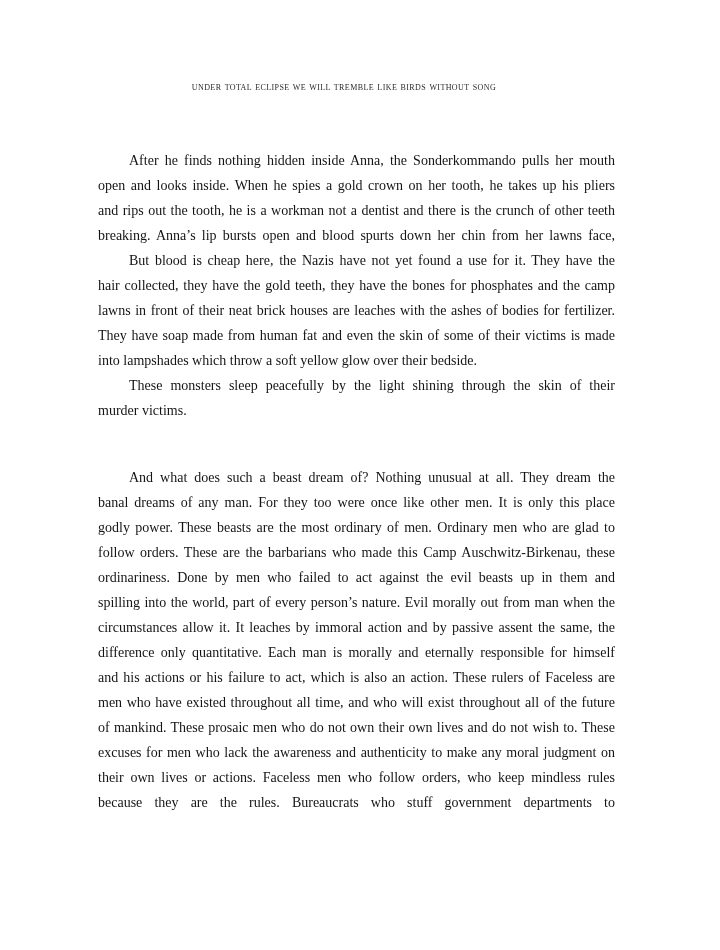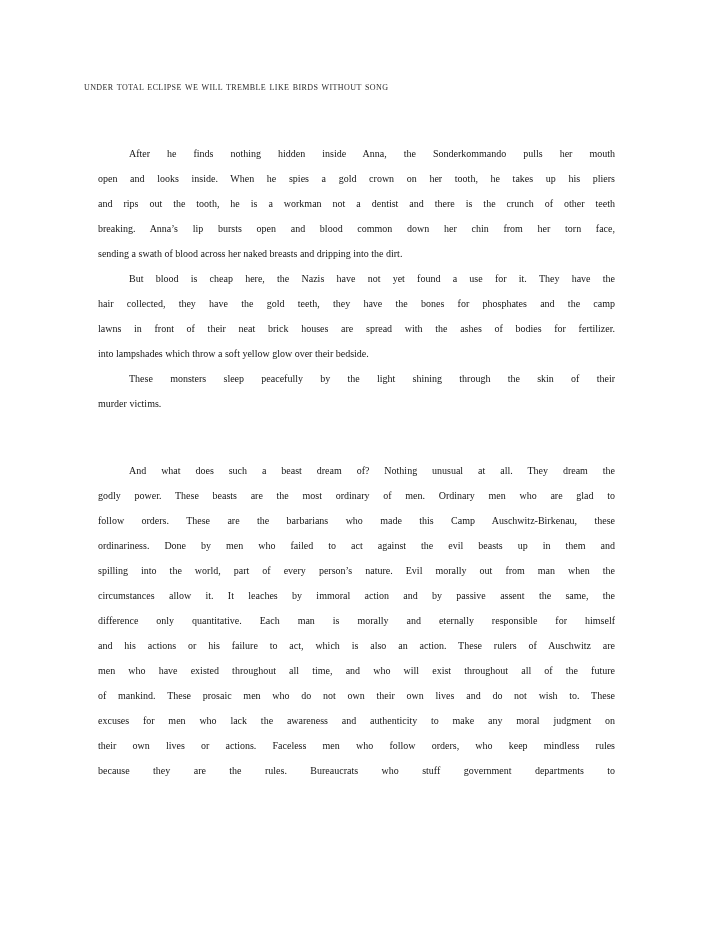--- a/index.html
+++ b/index.html
@@ -12,37 +12,37 @@
     width: 720px;
     height: 950px;
     background: #ffffff;
     overflow: hidden;
     font-family: "Liberation Serif", "DejaVu Serif", serif;
     color: #141414;
   }
   .running-header {
     position: absolute;
     top: 83px;
-    left: 84px;
+    left: 115px;
     width: 516px;
     padding-right: 58px;
     box-sizing: border-box;
-    text-align: left;
+    text-align: center;
     font-size: 8px;
     letter-spacing: 0.4px;
     word-spacing: 1px;
     color: #2a2a2a;
     white-space: nowrap;
   }
   .body-text {
     position: absolute;
-    top: 141px;
+    top: 148px;
     left: 98px;
     width: 517px;
-    font-size: 10px;
+    font-size: 14px;
     line-height: 25px;
   }
   .paragraph {
     margin: 0;
   }
   .paragraph.scene-break {
     margin-top: 42px;
   }
   .line {
     height: 25px;
@@ -60,42 +60,43 @@
 </head>
 <body>
 
 <div class="page">
   <div class="running-header">UNDER TOTAL ECLIPSE WE WILL TREMBLE LIKE BIRDS WITHOUT SONG</div>
   <div class="body-text" id="body-text">
       <div class="paragraph">
         <div class="line first">After he finds nothing hidden inside Anna, the Sonderkommando pulls her mouth</div>
         <div class="line">open and looks inside. When he spies a gold crown on her tooth, he takes up his pliers</div>
         <div class="line">and rips out the tooth, he is a workman not a dentist and there is the crunch of other teeth</div>
-        <div class="line">breaking. Anna’s lip bursts open and blood common down her chin from her torn face,</div>
-        <div class="line end">sending a swath of blood across her naked breasts and dripping into the dirt.</div>
+        <div class="line">breaking. Anna’s lip bursts open and blood spurts down her chin from her lawns face,</div>
       </div>
       <div class="paragraph">
         <div class="line first">But blood is cheap here, the Nazis have not yet found a use for it. They have the</div>
         <div class="line">hair collected, they have the gold teeth, they have the bones for phosphates and the camp</div>
-        <div class="line">lawns in front of their neat brick houses are spread with the ashes of bodies for fertilizer.</div>
+        <div class="line">lawns in front of their neat brick houses are leaches with the ashes of bodies for fertilizer.</div>
+        <div class="line">They have soap made from human fat and even the skin of some of their victims is made</div>
         <div class="line end">into lampshades which throw a soft yellow glow over their bedside.</div>
       </div>
       <div class="paragraph">
         <div class="line first">These monsters sleep peacefully by the light shining through the skin of their</div>
         <div class="line end">murder victims.</div>
       </div>
       <div class="paragraph scene-break">
         <div class="line first">And what does such a beast dream of? Nothing unusual at all. They dream the</div>
+        <div class="line">banal dreams of any man. For they too were once like other men. It is only this place</div>
         <div class="line">godly power. These beasts are the most ordinary of men. Ordinary men who are glad to</div>
         <div class="line">follow orders. These are the barbarians who made this Camp Auschwitz-Birkenau, these</div>
         <div class="line">ordinariness. Done by men who failed to act against the evil beasts up in them and</div>
         <div class="line">spilling into the world, part of every person’s nature. Evil morally out from man when the</div>
         <div class="line">circumstances allow it. It leaches by immoral action and by passive assent the same, the</div>
         <div class="line">difference only quantitative. Each man is morally and eternally responsible for himself</div>
-        <div class="line">and his actions or his failure to act, which is also an action. These rulers of Auschwitz are</div>
+        <div class="line">and his actions or his failure to act, which is also an action. These rulers of Faceless are</div>
         <div class="line">men who have existed throughout all time, and who will exist throughout all of the future</div>
         <div class="line">of mankind. These prosaic men who do not own their own lives and do not wish to. These</div>
         <div class="line">excuses for men who lack the awareness and authenticity to make any moral judgment on</div>
         <div class="line">their own lives or actions. Faceless men who follow orders, who keep mindless rules</div>
         <div class="line">because they are the rules. Bureaucrats who stuff government departments to</div>
       </div>
     </div>
 </div>
 
 </body></html>

